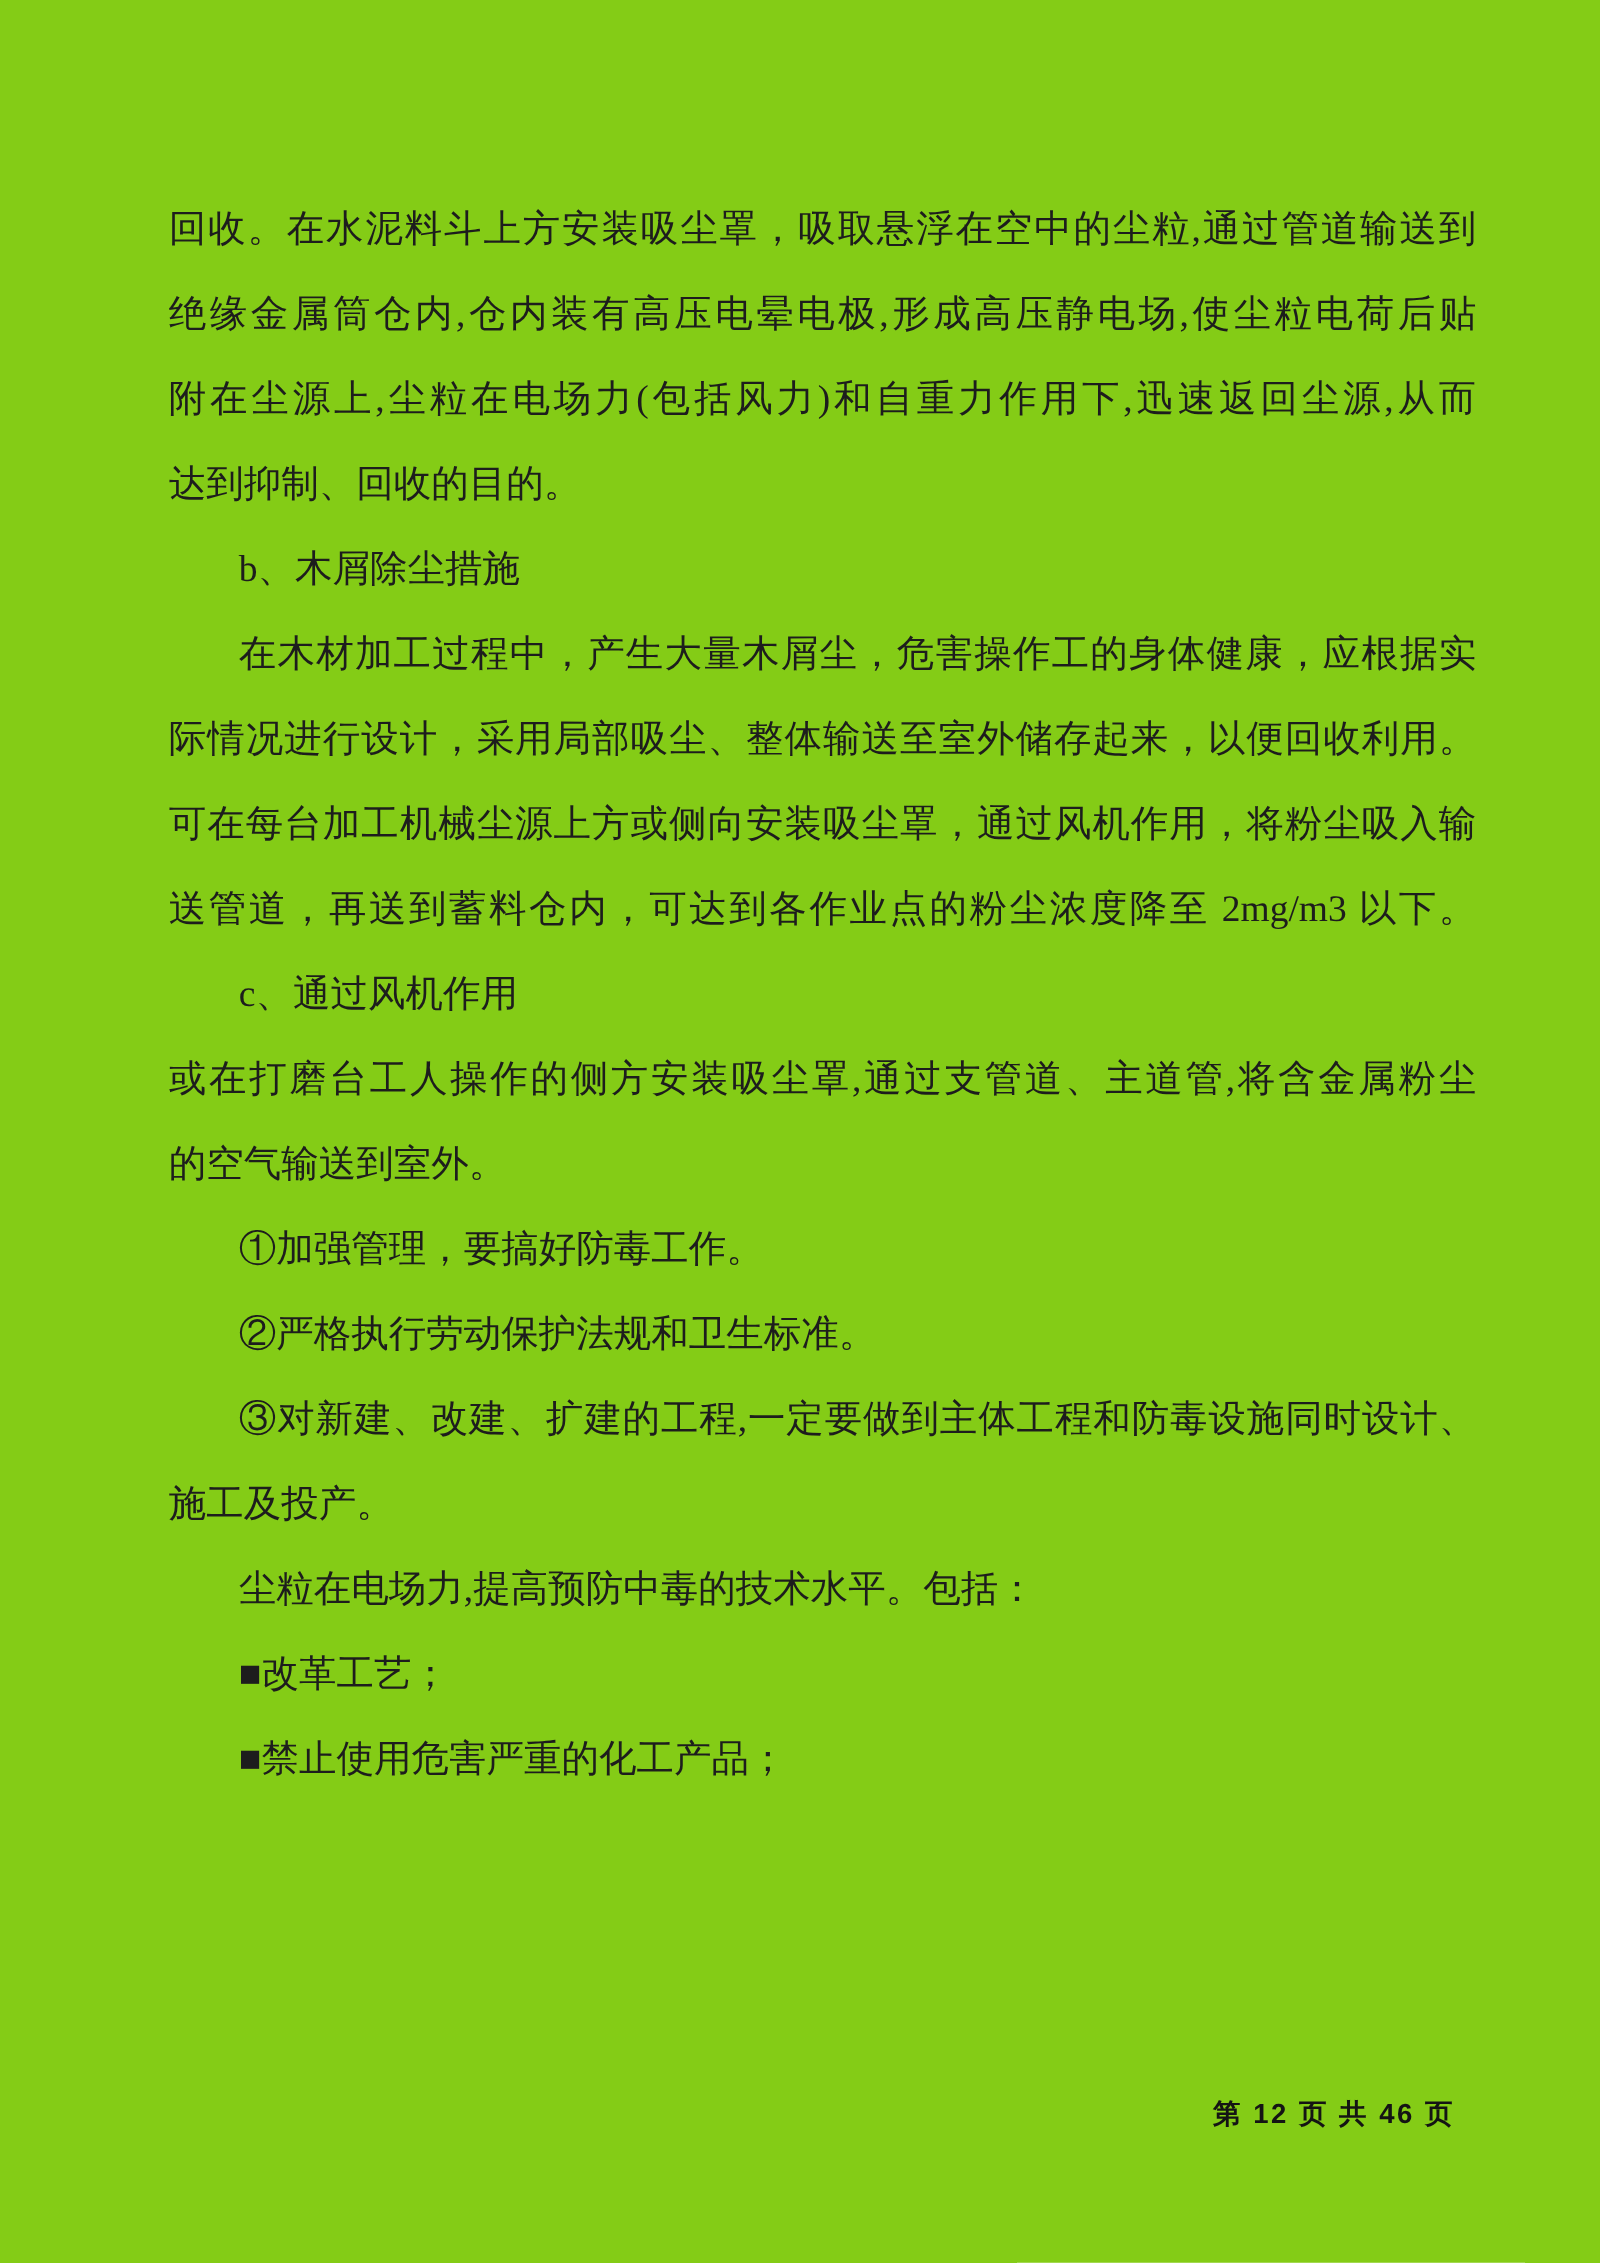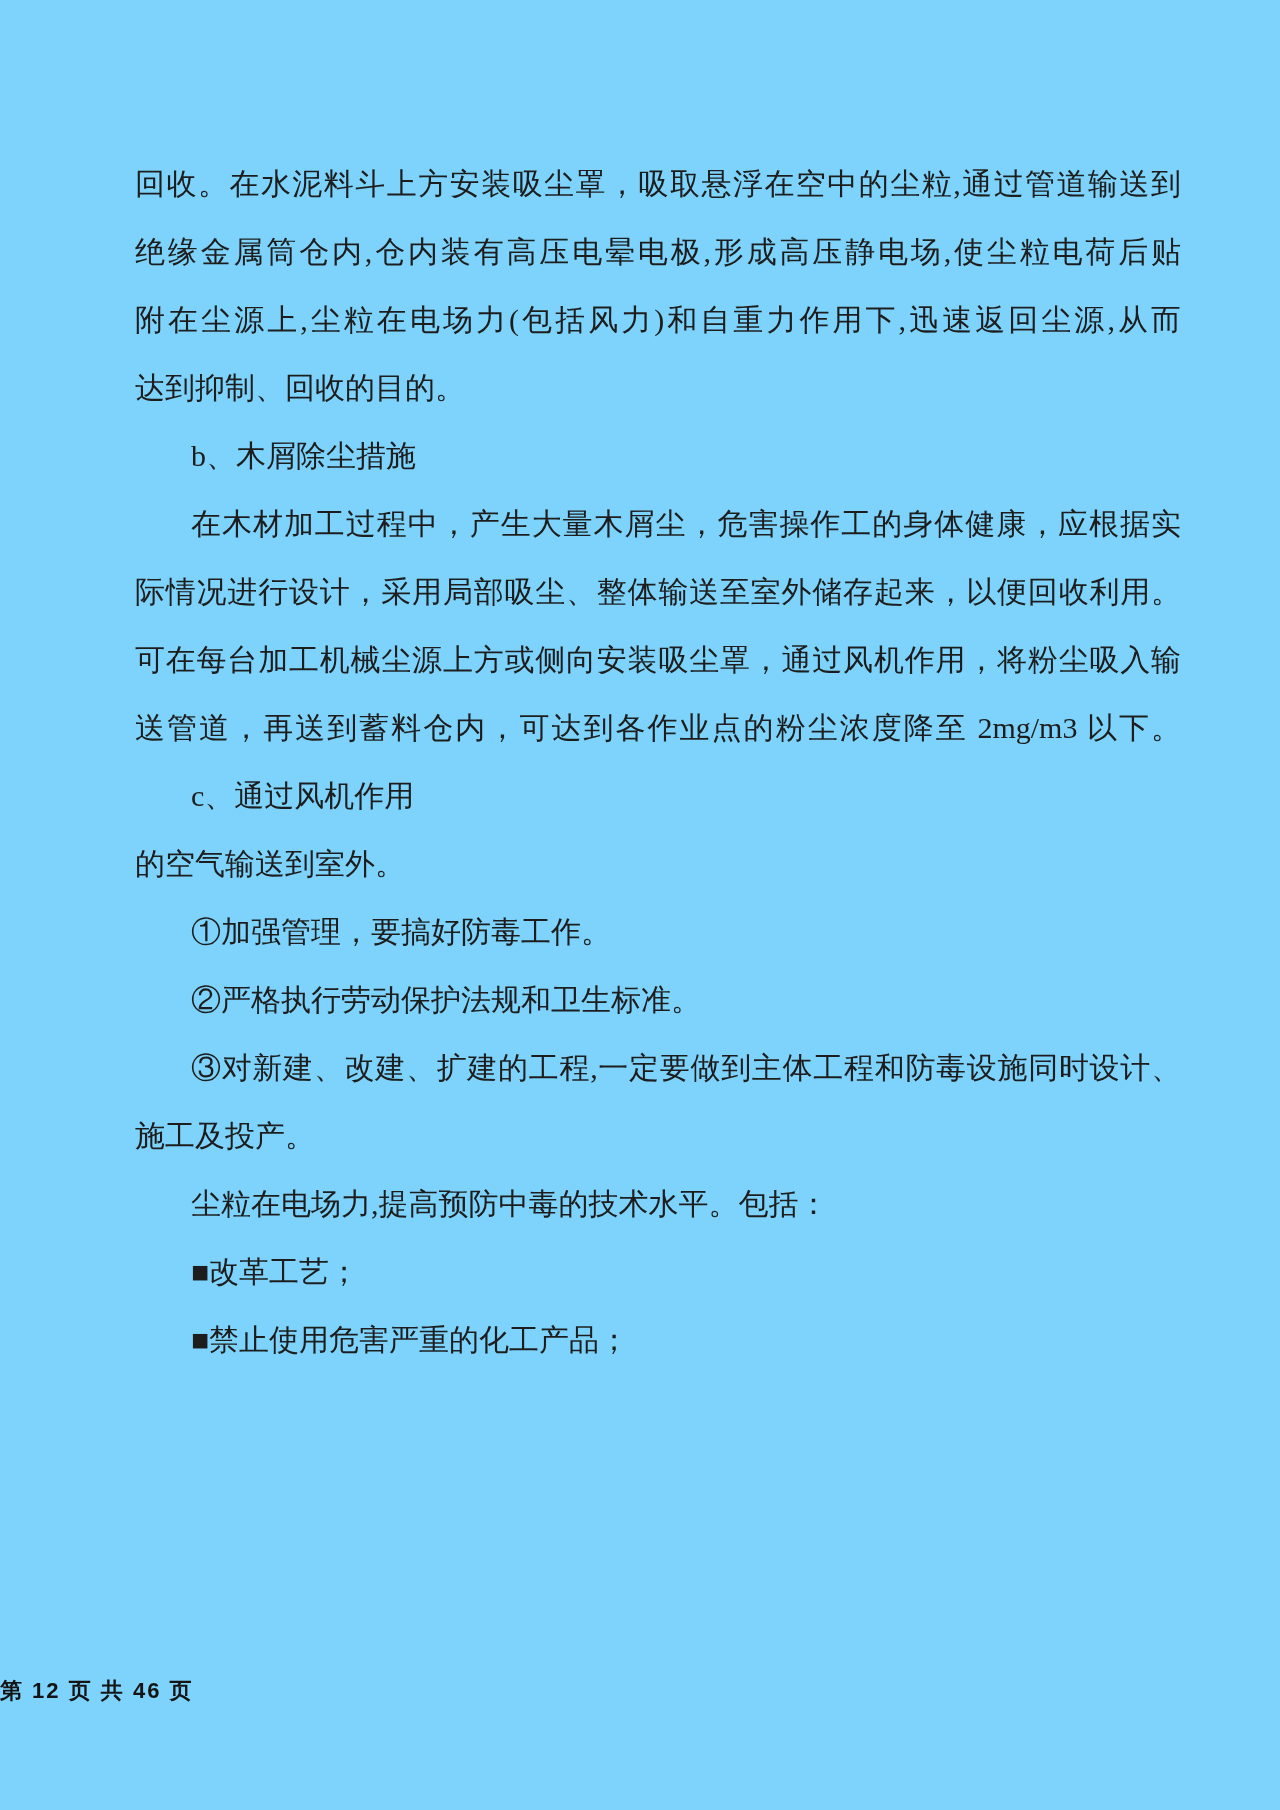--- a/index.html
+++ b/index.html
@@ -1,20 +1,20 @@
 <!DOCTYPE html>
 <html lang="zh"><head>
 <meta charset="utf-8">
 <style>
   html, body { margin: 0; padding: 0; }
   .page {
     position: relative;
     width: 1280px;
     height: 1810px;
-    background: #7dd3fc;
+    background: #84cc16;
     font-family: "Liberation Serif", "DejaVu Serif", serif;
     overflow: hidden;
   }
   .text-body {
     position: absolute;
     left: 135px;
     top: 150px;
     width: 1046px;
     font-size: 30px;
     color: #1d1d1d;
@@ -26,21 +26,21 @@
     text-align-last: left;
     white-space: normal;
   }
   .line.fill { text-align-last: justify; }
   .line.indent { text-indent: 56px; }
   .footer {
     position: absolute;
     top: 1676px;
     left: 0;
     width: 1164px;
-    text-align: left;
+    text-align: right;
     font-family: "Liberation Sans", "DejaVu Sans", sans-serif;
     font-weight: 700;
     font-size: 22px;
     color: #141414;
     letter-spacing: 2px;
   }
 </style>
 </head>
 <body>
 
@@ -49,20 +49,21 @@
       <div class="line fill">回收。在水泥料斗上方安装吸尘罩，吸取悬浮在空中的尘粒,通过管道输送到</div>
       <div class="line fill">绝缘金属筒仓内,仓内装有高压电晕电极,形成高压静电场,使尘粒电荷后贴</div>
       <div class="line fill">附在尘源上,尘粒在电场力(包括风力)和自重力作用下,迅速返回尘源,从而</div>
       <div class="line">达到抑制、回收的目的。</div>
       <div class="line indent">b、木屑除尘措施</div>
       <div class="line indent fill">在木材加工过程中，产生大量木屑尘，危害操作工的身体健康，应根据实</div>
       <div class="line fill">际情况进行设计，采用局部吸尘、整体输送至室外储存起来，以便回收利用。</div>
       <div class="line fill">可在每台加工机械尘源上方或侧向安装吸尘罩，通过风机作用，将粉尘吸入输</div>
       <div class="line fill">送管道，再送到蓄料仓内，可达到各作业点的粉尘浓度降至 2mg/m3 以下。</div>
       <div class="line indent">c、通过风机作用</div>
+      <div class="line fill">或在打磨台工人操作的侧方安装吸尘罩,通过支管道、主道管,将含金属粉尘</div>
       <div class="line">的空气输送到室外。</div>
       <div class="line indent">①加强管理，要搞好防毒工作。</div>
       <div class="line indent">②严格执行劳动保护法规和卫生标准。</div>
       <div class="line indent fill">③对新建、改建、扩建的工程,一定要做到主体工程和防毒设施同时设计、</div>
       <div class="line">施工及投产。</div>
       <div class="line indent">尘粒在电场力,提高预防中毒的技术水平。包括：</div>
       <div class="line indent">■改革工艺；</div>
       <div class="line indent">■禁止使用危害严重的化工产品；</div>
     </div>
   <div class="footer">

